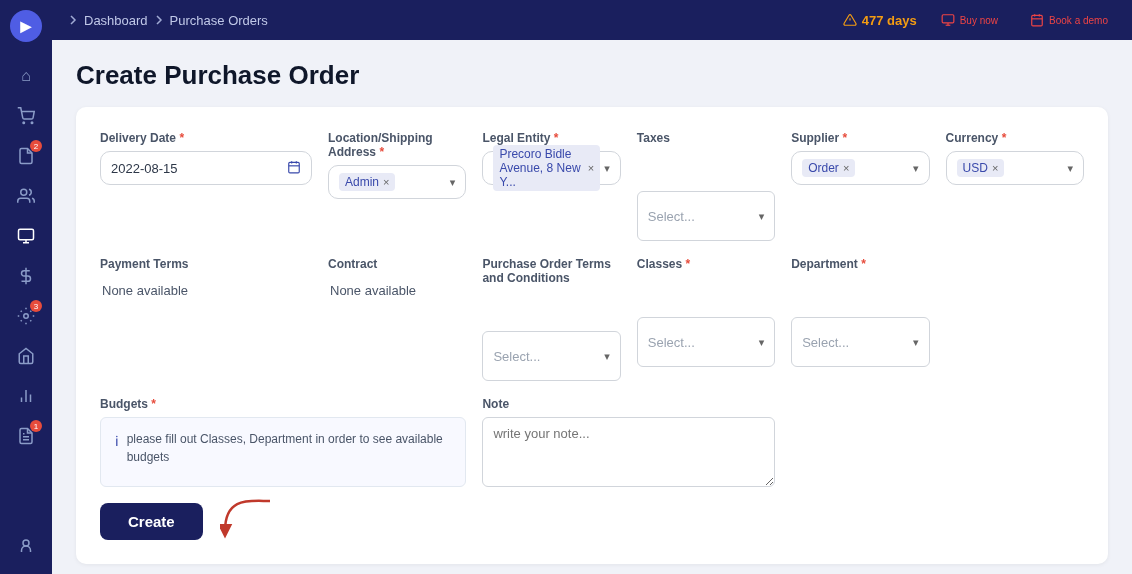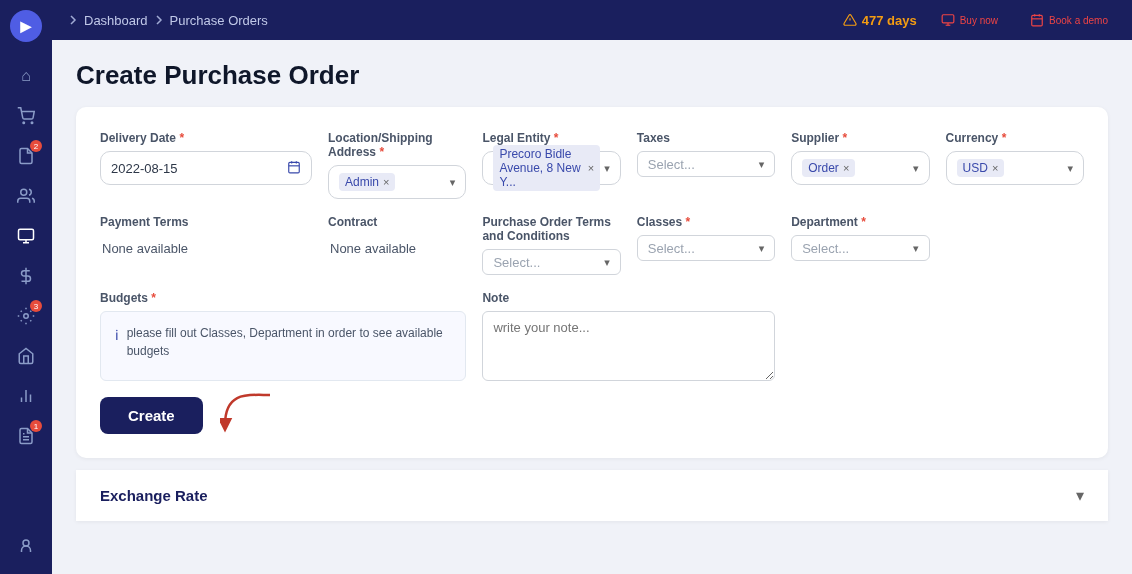--- a/index.html
+++ b/index.html
@@ -153,22 +153,23 @@
 
     .select-control {
       border: 1px solid #d1d5db;
       border-radius: 6px;
       padding: 6px 10px;
       font-size: 13px;
       color: #9aa3b0;
       background: white;
       display: flex;
       align-items: center;
-      height: 26px;
+      height: 50px;
       cursor: pointer;
+      margin-top: 40px;
     }
     .select-control .caret { margin-left: auto; color: #666; font-size: 11px; }
     .select-control .text { color: #9aa3b0; }
 
     .static-value {
       font-size: 13px;
       color: #4a5568;
       padding: 6px 2px;
     }
 

